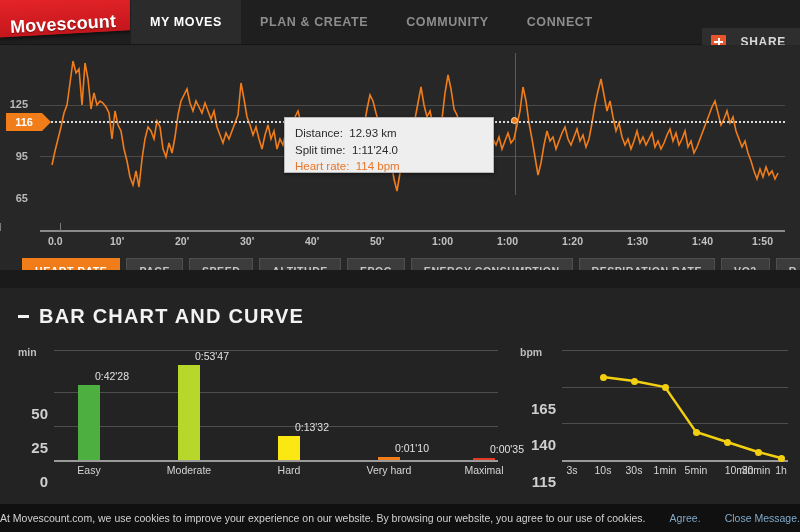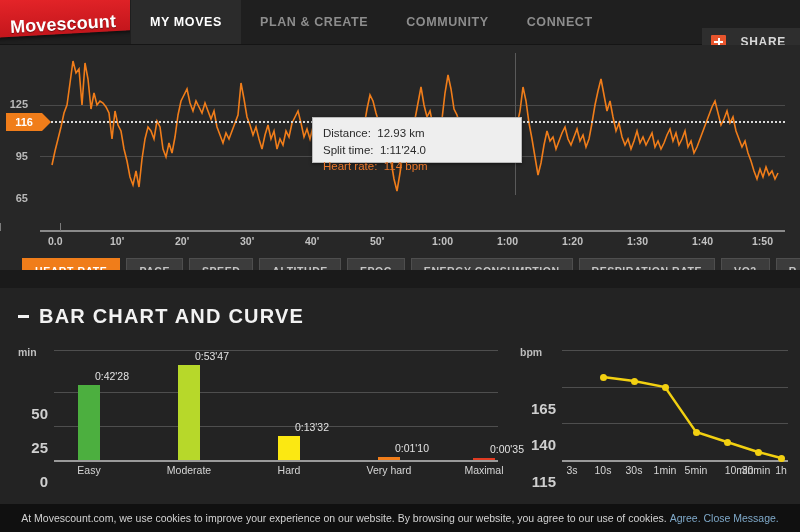--- a/index.html
+++ b/index.html
@@ -98,21 +98,21 @@
     content: ""; position: absolute; left: 36px; top: 0;
     border-left: 9px solid #f07d1a;
     border-top: 9px solid transparent; border-bottom: 9px solid transparent;
   }
   .xaxis { position: absolute; left: 40px; top: 185px; width: 745px; height: 2px; background: #8a8a8a; }
   .xlabel { position: absolute; top: 190px; font-size: 10.5px; color: #c2c2c2; font-weight: bold; }
   .tick { position: absolute; top: 178px; width: 1px; height: 8px; background: #7b7b7b; }
 
   
   .tooltip {
-    position: absolute; left: 312px; top: 72px; width: 210px; height: 46px;
+    position: absolute; left: 284px; top: 72px; width: 210px; height: 56px;
     background: #eeeeee; border: 1px solid #b9b9b9;
     padding: 7px 10px; box-shadow: 0 1px 3px rgba(0,0,0,.5);
   }
   .tt-row { font-size: 11.5px; color: #2a2a2a; line-height: 16.5px; white-space: nowrap; }
   .tt-row.hr { color: #e8762a; }
 
   
   .metric-tabs { position: absolute; left: 22px; top: 213px; display: flex; gap: 6px; }
   .mtab {
     height: 26px; padding: 0 12px; display: flex; align-items: center;
@@ -158,21 +158,21 @@
 
   .bar { position: absolute; bottom: 0; }
   .bar-val { position: absolute; font-size: 10.5px; color: #e2e2e2; text-align: right; white-space: nowrap; }
   .cat-lab { position: absolute; font-size: 10.5px; color: #d5d5d5; text-align: center; white-space: nowrap; }
 
   .pt { position: absolute; width: 7px; height: 7px; border-radius: 50%; background: #f2d011; }
 
   
   .cookiebar {
     position: absolute; left: 0; top: 504px; width: 800px; height: 28px;
-    background: #101010; display: flex; align-items: center; justify-content: center;
+    background: #101010; display: flex; align-items: center; justify-content: space-between;
   }
   .cookietext { font-size: 10.5px; color: #d2d2d2; }
   .cookielink { color: #7fa9c9; cursor: pointer; }
 </style>
 </head>
 <body>
 
 <div id="app">
 
   <div class="topnav">

